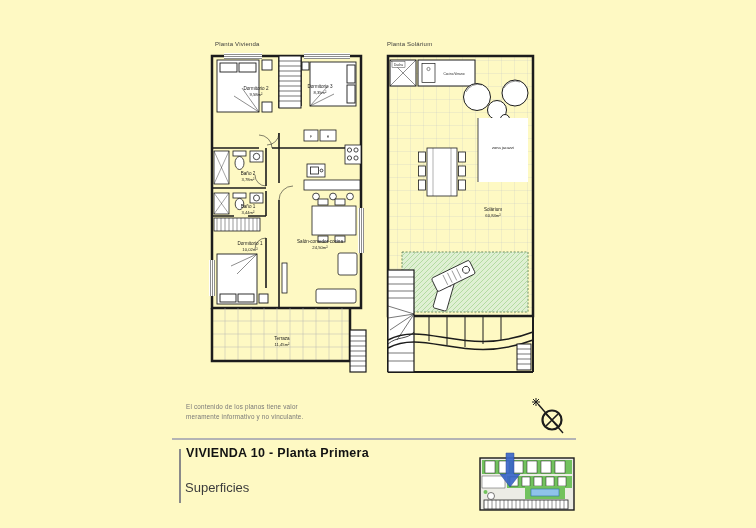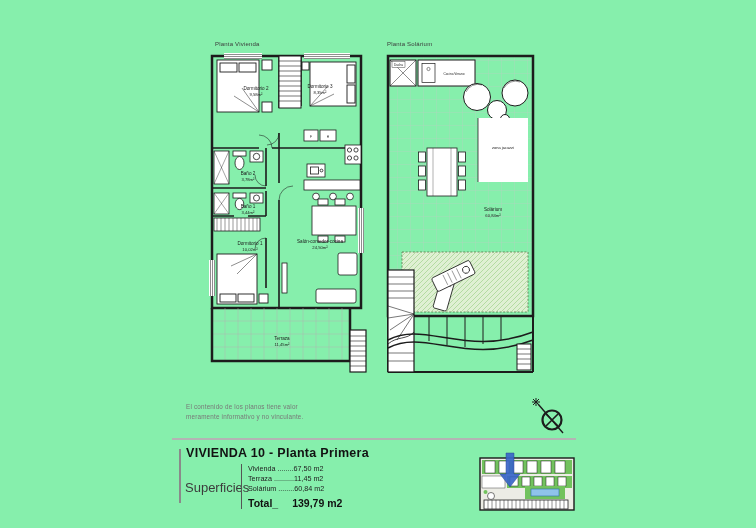--- a/index.html
+++ b/index.html
@@ -1,17 +1,17 @@
 <!DOCTYPE html>
 <html><head>
 <meta charset="utf-8">
 <style>
   html,body{margin:0;padding:0;background:#fff;}
   body{font-family:"Liberation Sans",sans-serif;}
-  .canvas{position:relative;width:756px;height:528px;background:#86efac;overflow:hidden;}
+  .canvas{position:relative;width:756px;height:528px;background:#fef9c3;overflow:hidden;}
   .abs{position:absolute;}
   .plan-title{font-size:6px;color:#3a3a3a;letter-spacing:.2px;}
   svg{display:block;}
   svg text{font-family:"Liberation Sans",sans-serif;fill:#1c1c1c;}
   .room-name{font-size:4.6px;}
   .room-area{font-size:4.2px;}
   .tiny-label{font-size:3.2px;}
   .disclaimer{font-size:6.3px;line-height:9.6px;color:#787878;letter-spacing:.2px;}
   .divider{background:#b4b4b4;}
   .tb-leftrule{background:#8a8a8a;}
@@ -280,29 +280,20 @@
       <path d="M37,39 L12,10" stroke-width="1.4"></path>
       <path d="M6,8 H14 M10,4 V12 M7,5 L13,11 M13,5 L7,11" stroke-width="1"></path>
     </g>
   </svg>
 
   <div class="abs divider" style="left:172px;top:438px;width:404px;height:2px;"></div>
 
   <div class="abs tb-leftrule" style="left:179px;top:449px;width:1.5px;height:54px;"></div>
   <div class="abs tb-title" style="left:186px;top:446px;">VIVIENDA 10 - Planta Primera</div>
   <div class="abs tb-superficies" style="left:185px;top:467px;">Superficies</div>
-  <div class="abs tb-rows" style="left:241px;top:464px;">
-    <div class="tb-row">Vivienda ........67,50 m2</div>
-    <div class="tb-row">Terraza ..........11,45 m2</div>
-    <div class="tb-row">Solárium ........60,84 m2</div>
-    <div class="tb-total">
-      <span>Total_</span>
-      <span>139,79 m2</span>
-    </div>
-  </div>
 
   <svg class="abs" style="left:479px;top:452px;" width="96" height="66" viewBox="0 0 96 66">
     <rect x="1" y="6" width="94" height="52" fill="#ecece5" stroke="#1a1a1a" stroke-width="1.4"></rect>
     <rect x="3" y="8" width="90" height="14" fill="#72c25e"></rect>
     <g fill="#ffffff" stroke="#222" stroke-width="0.5">
       <rect x="6" y="9" width="10" height="12"></rect>
         <rect x="20" y="9" width="10" height="12"></rect>
         <rect x="34" y="9" width="10" height="12"></rect>
       <rect x="48" y="9" width="10" height="12"></rect>
         <rect x="62" y="9" width="10" height="12"></rect>

